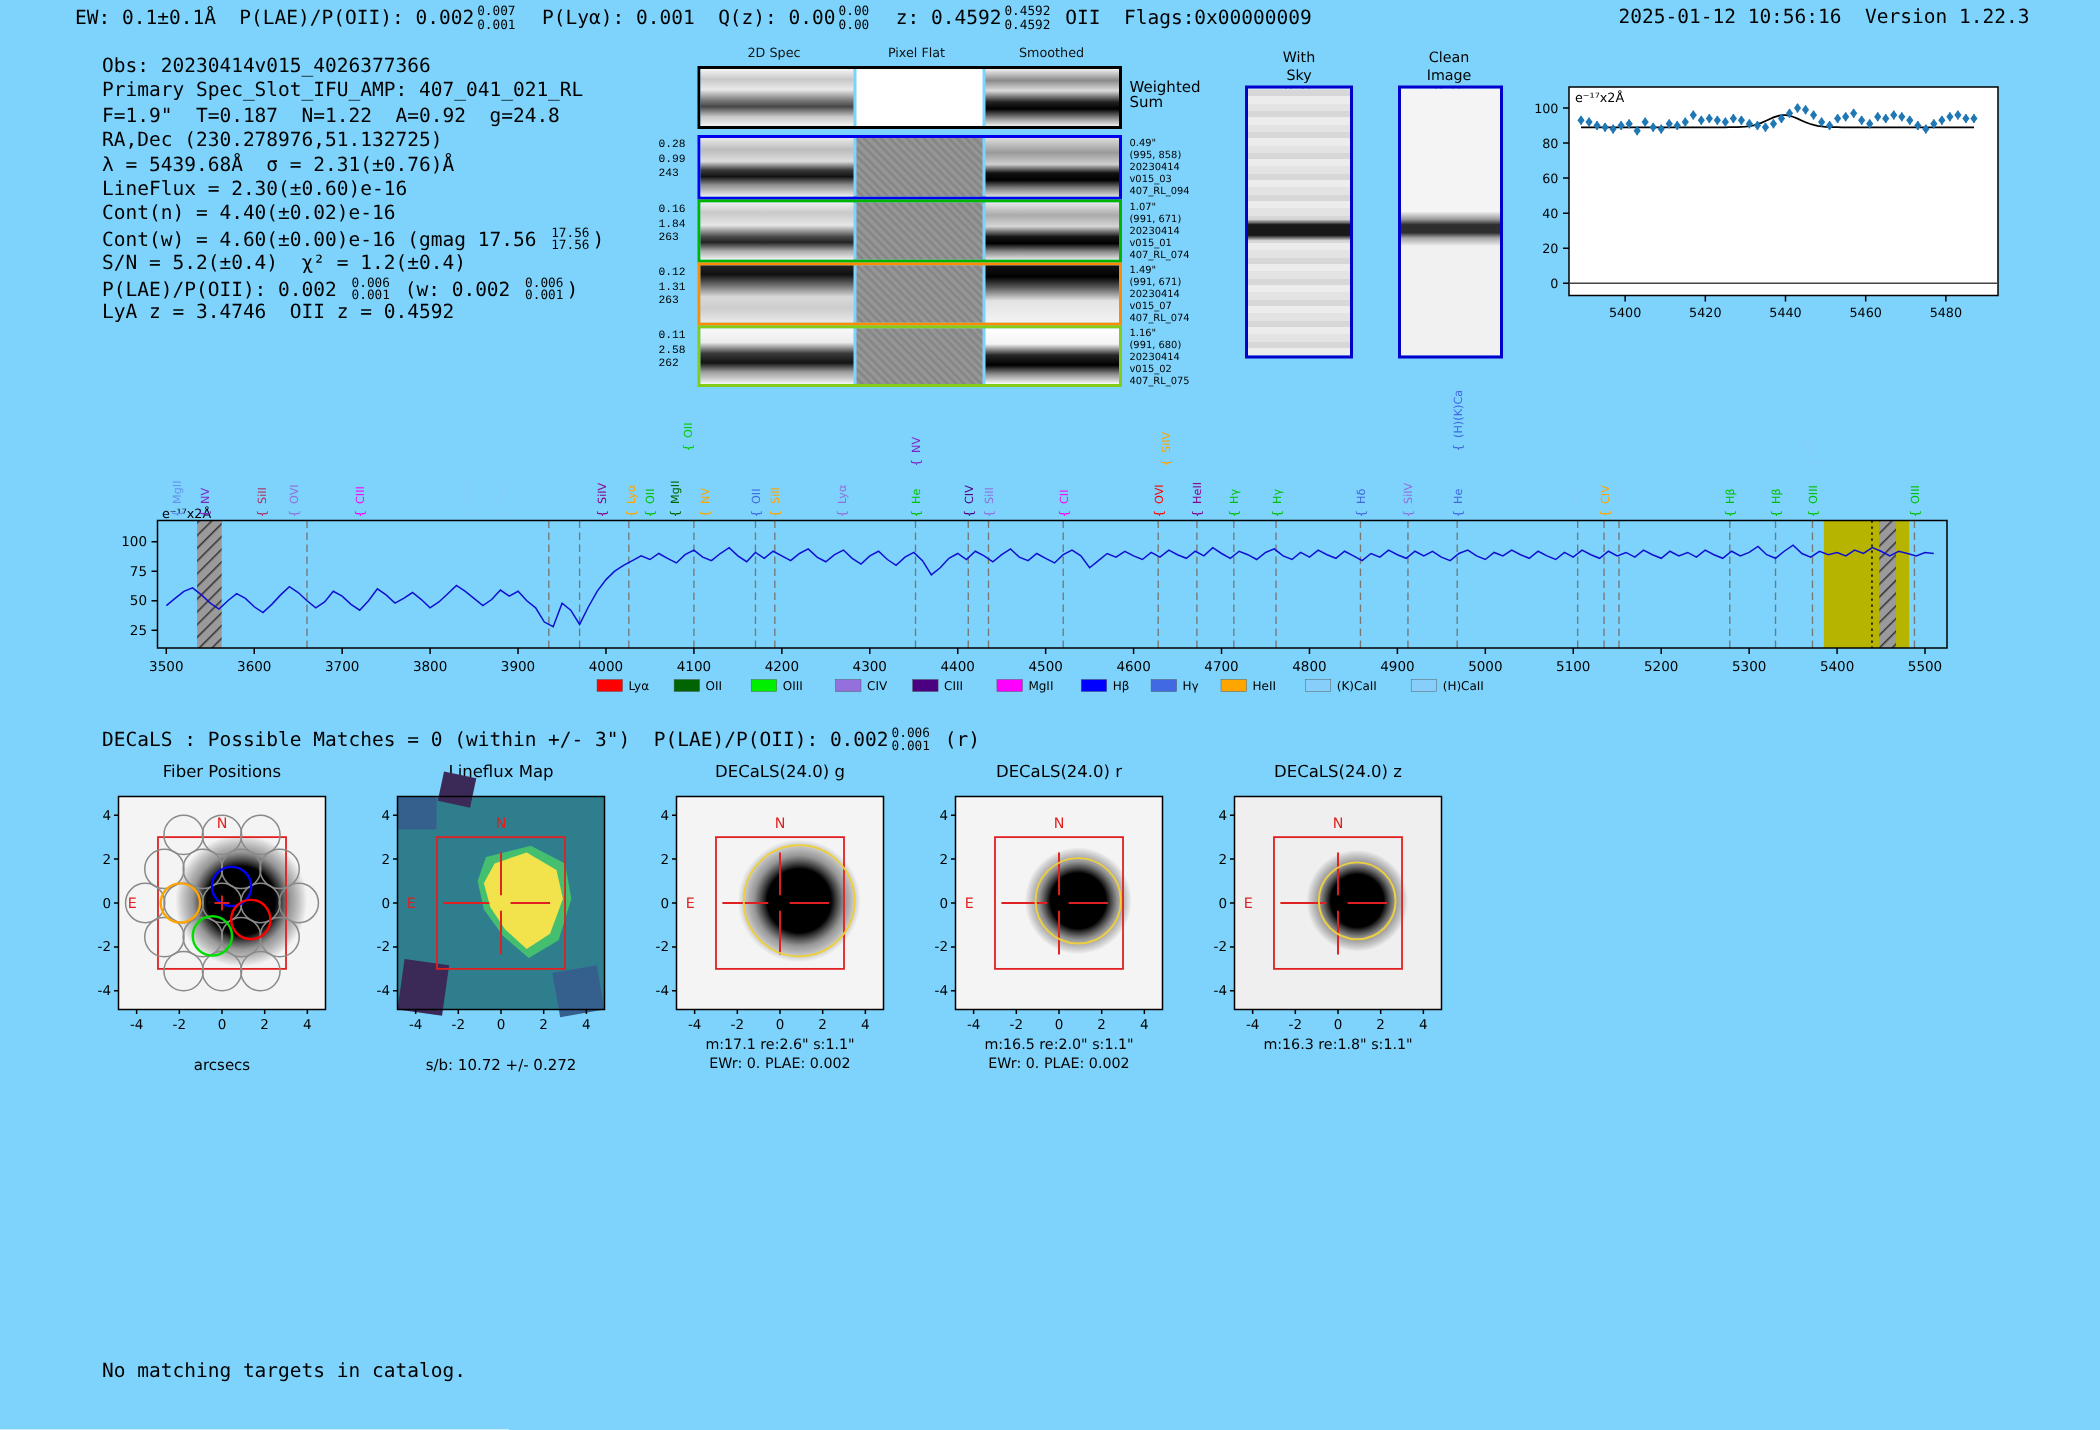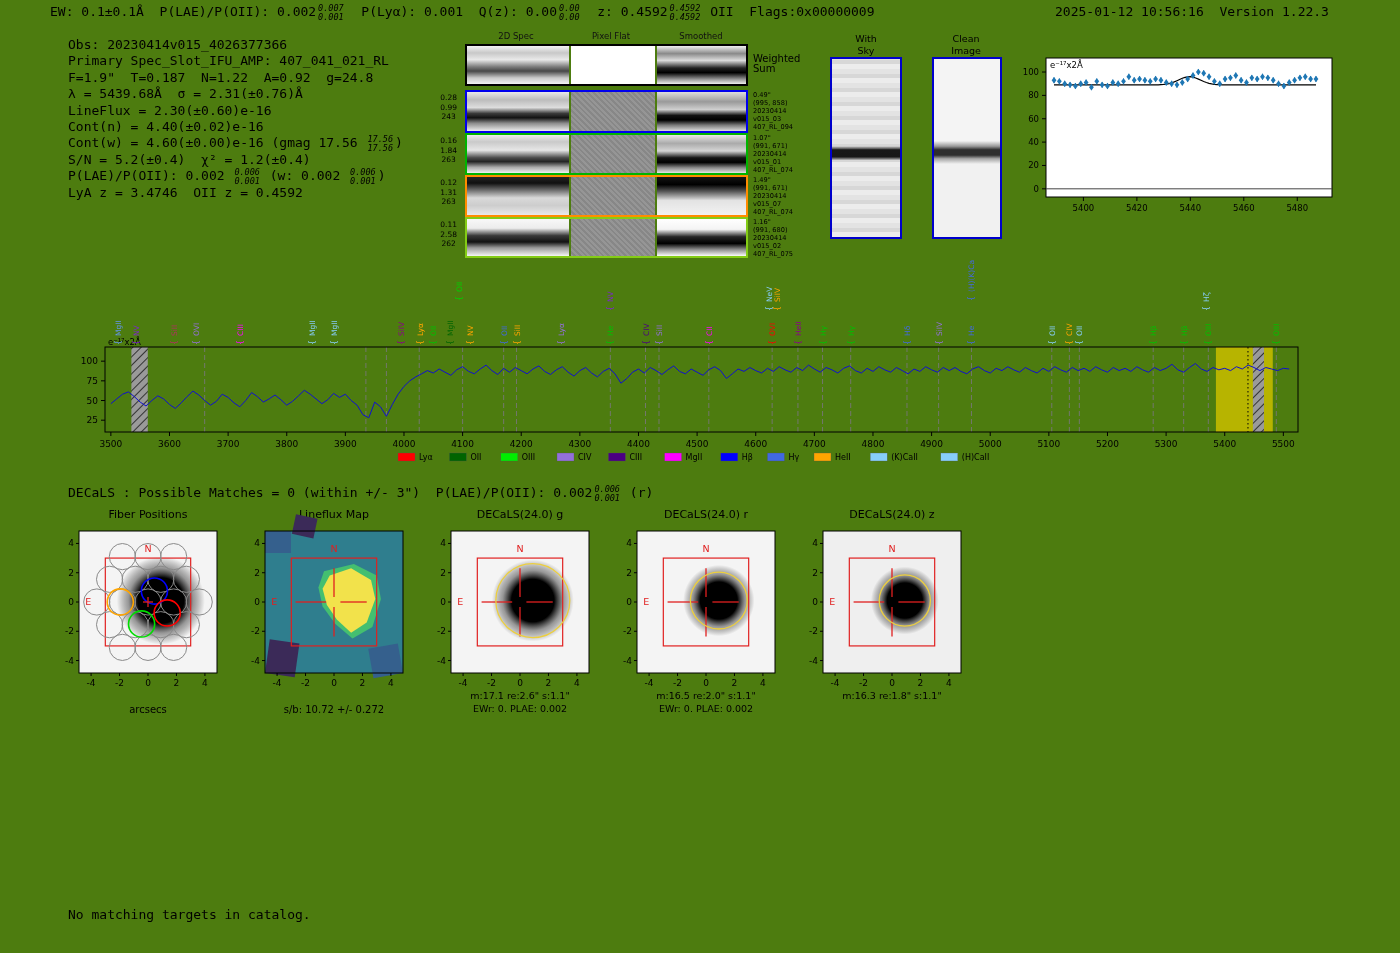--- a/index.html
+++ b/index.html
@@ -1,35 +1,35 @@
 <!DOCTYPE html>
 <html><head>
 <meta charset="utf-8">
 <style>
   html,body{margin:0;padding:0;background:#fff;}
-  #root{position:relative;width:1400px;height:953px;background:#4d7c0f;overflow:hidden;
+  #root{position:relative;width:1400px;height:953px;background:#7dd3fc;overflow:hidden;
         font-family:"DejaVu Sans","Liberation Sans",sans-serif;color:#000;}
   .abs{position:absolute;}
   .mono{font-family:"DejaVu Sans Mono","Liberation Mono",monospace;}
   .sans{font-family:"DejaVu Sans","Liberation Sans",sans-serif;}
   .seg{white-space:pre;}
   .frac{display:inline-flex;flex-direction:column;font-size:8.5px;line-height:8.5px;
-        vertical-align:middle;margin:0 2px;font-style:italic;}
+        vertical-align:middle;margin:0 2px;}
   #header-line{left:50px;top:4px;font-size:13px;}
-  #header-right{position:absolute;left:1005px;top:0;white-space:pre;}
+  #header-right{position:absolute;left:1029px;top:0;white-space:pre;}
   #info-block{left:68px;top:37px;font-size:13px;}
   #info-block .iline{height:16.4px;white-space:pre;}
   #decals-line{left:68px;top:485px;font-size:13px;}
   #footer{left:68px;top:876px;font-size:13px;line-height:15.5px;white-space:pre;}
   
   #cutouts{left:465px;top:44px;width:283px;height:190px;}
   .colhdr{position:absolute;top:-13px;transform:translateX(-50%);font-size:8.5px;color:#111;}
   .cutrow{position:absolute;left:0;width:279px;box-sizing:content-box;}
   .cell{position:absolute;top:0;bottom:0;}
-  .leftlbl{position:absolute;right:289px;top:1px;text-align:center;font-size:7.5px;line-height:9.5px;}
+  .leftlbl{position:absolute;right:289px;top:1px;text-align:left;font-size:7.5px;line-height:9.5px;font-family:Liberation Mono, monospace;}
   .rightlbl{position:absolute;left:286px;top:0;font-size:6.6px;line-height:7.9px;white-space:pre;}
   .wsumlbl{position:absolute;left:286px;top:8px;font-size:10px;line-height:10px;}
   
   .stripes{background-image:repeating-linear-gradient(0deg,rgba(0,0,0,0.07) 0 2px,rgba(0,0,0,0) 2px 4px);}
   .b2d0{background:linear-gradient(180deg,#f5f5f5 0%,#c8c8c8 18%,#e9e9e9 36%,#7a7a7a 55%,#474747 66%,#c9c9c9 84%,#f3f3f3 100%);}
   .bsm0{background:linear-gradient(180deg,#f0f0f0 0%,#8a8a8a 20%,#dcdcdc 38%,#222 58%,#000 70%,#9a9a9a 88%,#eee 100%);}
   .b2d1{background:linear-gradient(180deg,#e9e9e9 0%,#bcbcbc 20%,#dddddd 40%,#3a3a3a 55%,#121212 66%,#8b8b8b 80%,#ededed 100%);}
   .bsm1{background:linear-gradient(180deg,#ddd 0%,#9a9a9a 25%,#cfcfcf 45%,#111 60%,#000 72%,#7a7a7a 85%,#ddd 100%);}
   .b2d2{background:linear-gradient(180deg,#eee 0%,#c9c9c9 18%,#e6e6e6 40%,#4a4a4a 60%,#242424 70%,#ababab 85%,#f1f1f1 100%);}
   .bsm2{background:linear-gradient(180deg,#e8e8e8 0%,#aaa 22%,#d5d5d5 42%,#151515 60%,#000 72%,#888 86%,#e5e5e5 100%);}
@@ -64,20 +64,21 @@
           <span>0.4592</span>
           <span>0.4592</span>
         </span><span class="seg"> OII  Flags:0x00000009</span></span>
     <span id="header-right" class="mono"><span>2025-01-12 10:56:16</span>  <span>Version 1.22.3</span></span>
   </div>
 
   <div id="info-block" class="abs mono">
       <div class="iline"><span class="seg">Obs: 20230414v015_4026377366</span></div>
       <div class="iline"><span class="seg">Primary Spec_Slot_IFU_AMP: 407_041_021_RL</span></div>
       <div class="iline"><span class="seg">F=1.9"  T=0.187  N=1.22  A=0.92  g=24.8</span></div>
+      <div class="iline"><span class="seg">RA,Dec (230.278976,51.132725)</span></div>
       <div class="iline"><span class="seg">λ = 5439.68Å  σ = 2.31(±0.76)Å</span></div>
       <div class="iline"><span class="seg">LineFlux = 2.30(±0.60)e-16</span></div>
       <div class="iline"><span class="seg">Cont(n) = 4.40(±0.02)e-16</span></div>
       <div class="iline"><span class="seg">Cont(w) = 4.60(±0.00)e-16 (gmag 17.56 </span><span class="frac"><span>17.56</span><span>17.56</span></span><span class="seg">)</span></div>
       <div class="iline"><span class="seg">S/N = 5.2(±0.4)  χ² = 1.2(±0.4)</span></div>
       <div class="iline"><span class="seg">P(LAE)/P(OII): 0.002 </span><span class="frac"><span>0.006</span><span>0.001</span></span><span class="seg"> (w: 0.002 </span><span class="frac"><span>0.006</span><span>0.001</span></span><span class="seg">)</span></div>
       <div class="iline"><span class="seg">LyA z = 3.4746  OII z = 0.4592</span></div>
     </div>
 
   <div id="cutouts" class="abs">

